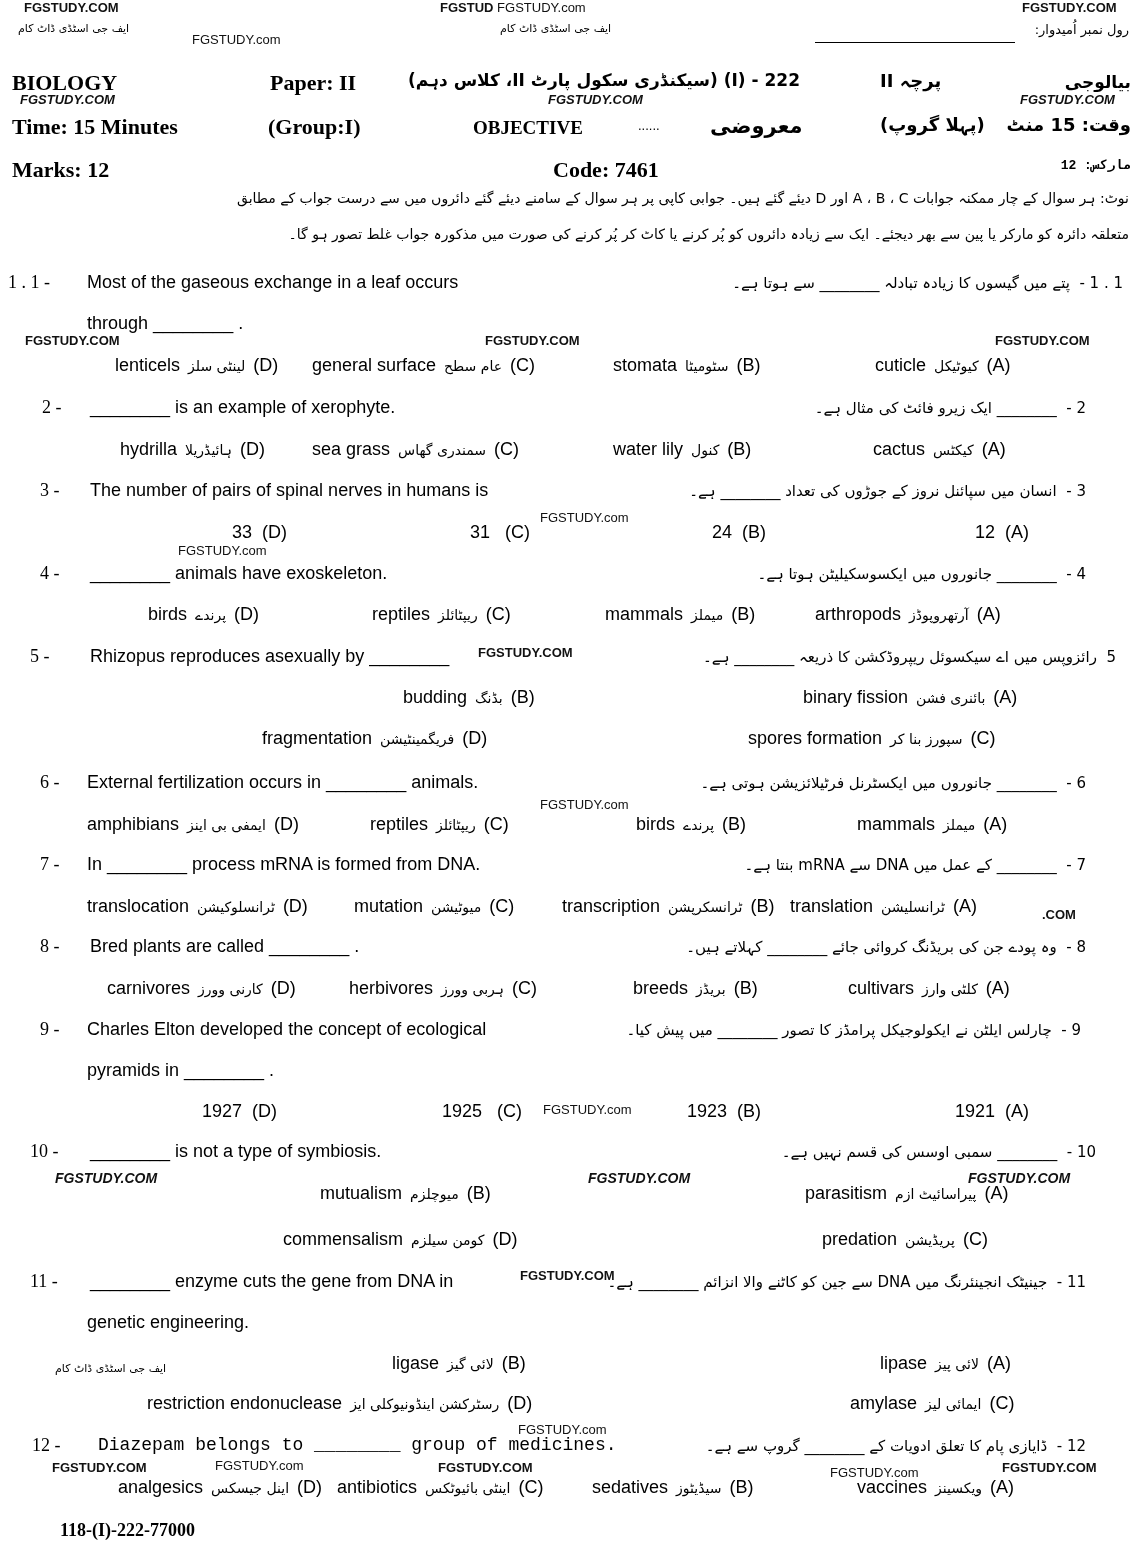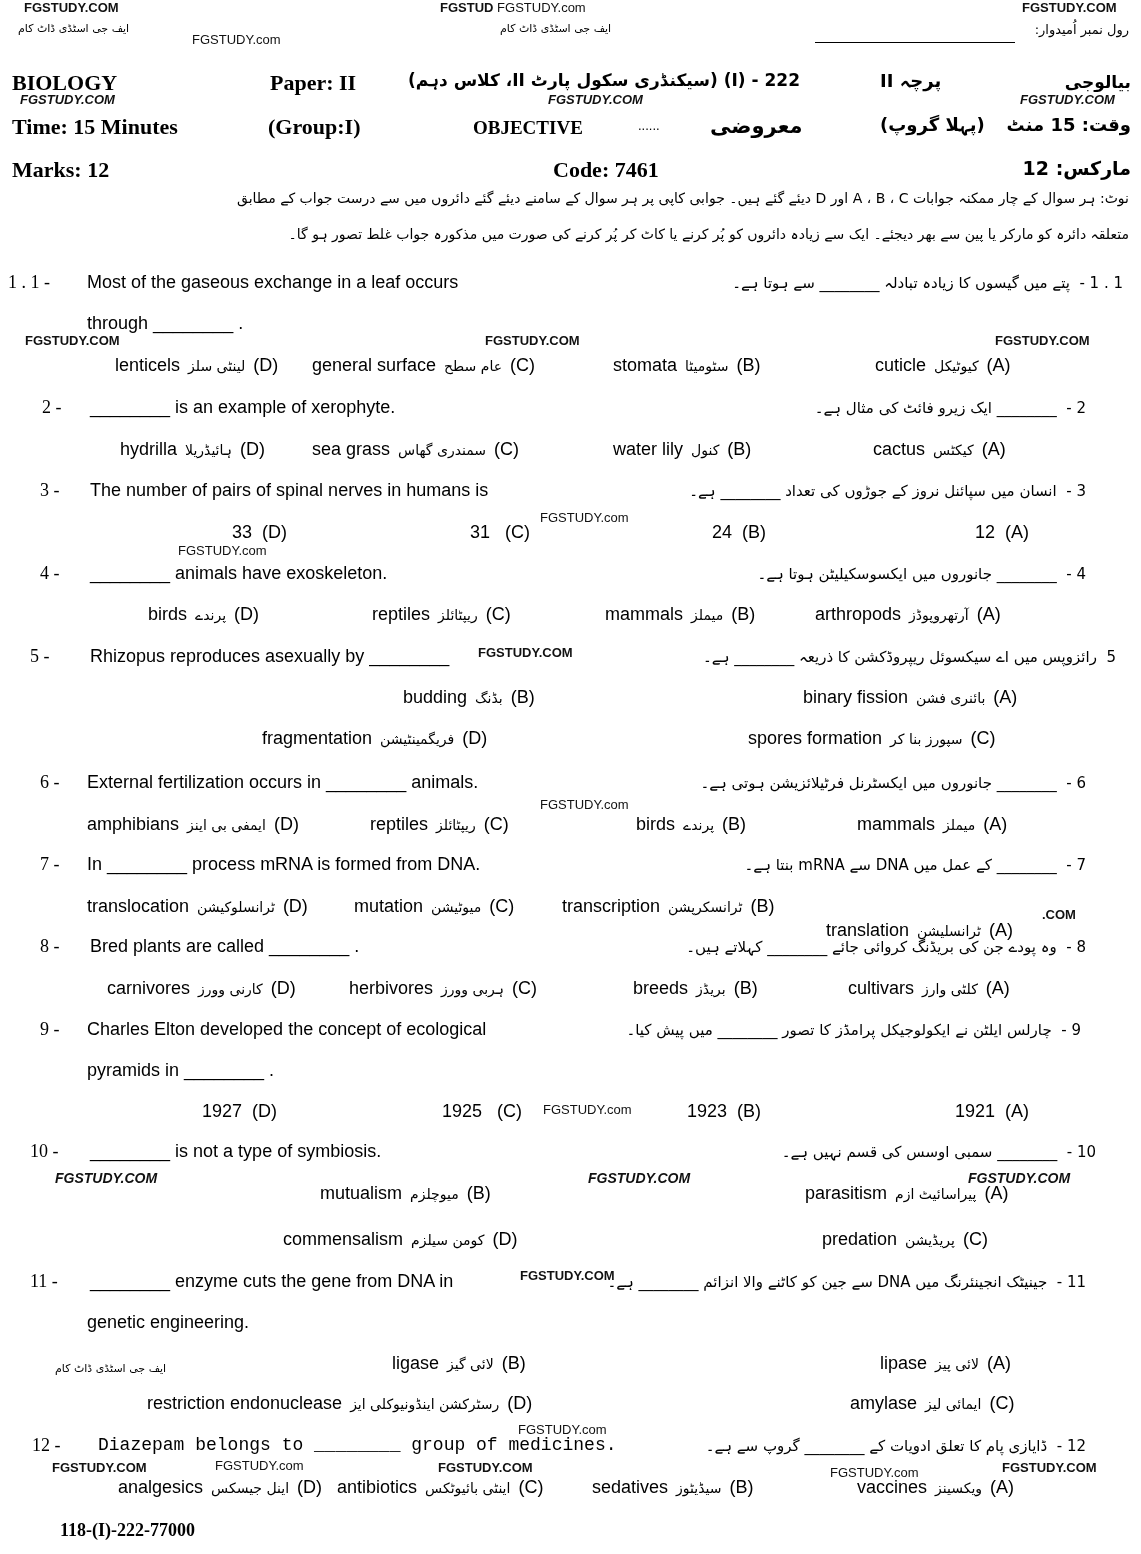--- a/index.html
+++ b/index.html
@@ -44,21 +44,21 @@
 <div class="abs hdr" style="left:12px;top:114px;">Time: 15 Minutes</div>
 <div class="abs hdr" style="left:268px;top:114px;">(Group:I)</div>
 <div class="abs hdr" style="left:473px;top:117px;font-size:19px;">OBJECTIVE</div>
 <div class="abs" style="left:638px;top:118px;font-size:13px;">......</div>
 <div class="abs urdu bold" style="left:710px;top:114px;font-size:21px;">معروضی</div>
 <div class="abs urdu bold" style="left:880px;top:114px;font-size:18px;">(پہلا گروپ)</div>
 <div class="abs urdu bold" style="right:10px;top:114px;font-size:18px;">وقت: 15 منٹ</div>
 
 <div class="abs hdr" style="left:12px;top:157px;">Marks: 12</div>
 <div class="abs hdr" style="left:553px;top:157px;">Code: 7461</div>
-<div class="abs urdu bold" style="right:10px;top:157px;font-size:19px;">مارکس: 12</div>
+<div class="abs urdu bold" style="right:10px;top:157px;font-size:13px;font-family:Liberation Mono, monospace;">مارکس: 12</div>
 
 <div class="abs note" style="right:12px;top:190px;width:1115px;">نوٹ: ہر سوال کے چار ممکنہ جوابات A ، B ، C اور D دیئے گئے ہیں۔ جوابی کاپی پر ہر سوال کے سامنے دیئے گئے دائروں میں سے درست جواب کے مطابق</div>
 <div class="abs note" style="right:12px;top:226px;width:1115px;">متعلقہ دائرہ کو مارکر یا پین سے بھر دیجئے۔ ایک سے زیادہ دائروں کو پُر کرنے یا کاٹ کر پُر کرنے کی صورت میں مذکورہ جواب غلط تصور ہو گا۔</div>
 
 <div class="abs qn" style="left:8px;top:272px;">1 . 1 -</div>
 <div class="abs q" style="left:87px;top:272px;">Most of the gaseous exchange in a leaf occurs</div>
 <div class="abs q" style="left:87px;top:313px;">through ________ .</div>
 <div class="abs urdu-q" style="right:18px;top:274px;"><span>1 . 1 -</span>&nbsp;&nbsp;<span>پتے میں گیسوں کا زیادہ تبادلہ ________ سے ہوتا ہے۔</span></div>
 <div class="abs wm wm-b" style="left:25px;top:333px;">FGSTUDY.COM</div>
 <div class="abs wm wm-b" style="left:485px;top:333px;">FGSTUDY.COM</div>
@@ -111,21 +111,21 @@
 <div class="abs opt" style="left:370px;top:814px;"><span>reptiles</span><span class="u">ریپٹائلز</span><span>(C)</span></div>
 <div class="abs opt" style="left:636px;top:814px;"><span>birds</span><span class="u">پرندے</span><span>(B)</span></div>
 <div class="abs opt" style="left:857px;top:814px;"><span>mammals</span><span class="u">میملز</span><span>(A)</span></div>
 
 <div class="abs qn" style="left:40px;top:854px;">7 -</div>
 <div class="abs q" style="left:87px;top:854px;">In ________ process mRNA is formed from DNA.</div>
 <div class="abs urdu-q" style="right:55px;top:856px;"><span>7 -</span>&nbsp;&nbsp;<span>________ کے عمل میں DNA سے mRNA بنتا ہے۔</span></div>
 <div class="abs opt" style="left:87px;top:896px;"><span>translocation</span><span class="u">ٹرانسلوکیشن</span><span>(D)</span></div>
 <div class="abs opt" style="left:354px;top:896px;"><span>mutation</span><span class="u">میوٹیشن</span><span>(C)</span></div>
 <div class="abs opt" style="left:562px;top:896px;"><span>transcription</span><span class="u">ٹرانسکرپشن</span><span>(B)</span></div>
-<div class="abs opt" style="left:826px;top:896px;margin-top:24px;"><span>translation</span><span class="u">ٹرانسلیشن</span><span>(A)</span></div>
+<div class="abs opt" style="left:790px;top:896px;"><span>translation</span><span class="u">ٹرانسلیشن</span><span>(A)</span></div>
 <div class="abs wm wm-b" style="left:1042px;top:907px;">.COM</div>
 
 <div class="abs qn" style="left:40px;top:936px;">8 -</div>
 <div class="abs q" style="left:90px;top:936px;">Bred plants are called ________ .</div>
 <div class="abs urdu-q" style="right:55px;top:938px;"><span>8 -</span>&nbsp;&nbsp;<span>وہ پودے جن کی بریڈنگ کروائی جائے ________ کہلاتے ہیں۔</span></div>
 <div class="abs opt" style="left:107px;top:978px;"><span>carnivores</span><span class="u">کارنی وورز</span><span>(D)</span></div>
 <div class="abs opt" style="left:349px;top:978px;"><span>herbivores</span><span class="u">ہربی وورز</span><span>(C)</span></div>
 <div class="abs opt" style="left:633px;top:978px;"><span>breeds</span><span class="u">بریڈز</span><span>(B)</span></div>
 <div class="abs opt" style="left:848px;top:978px;"><span>cultivars</span><span class="u">کلٹی وارز</span><span>(A)</span></div>
 

